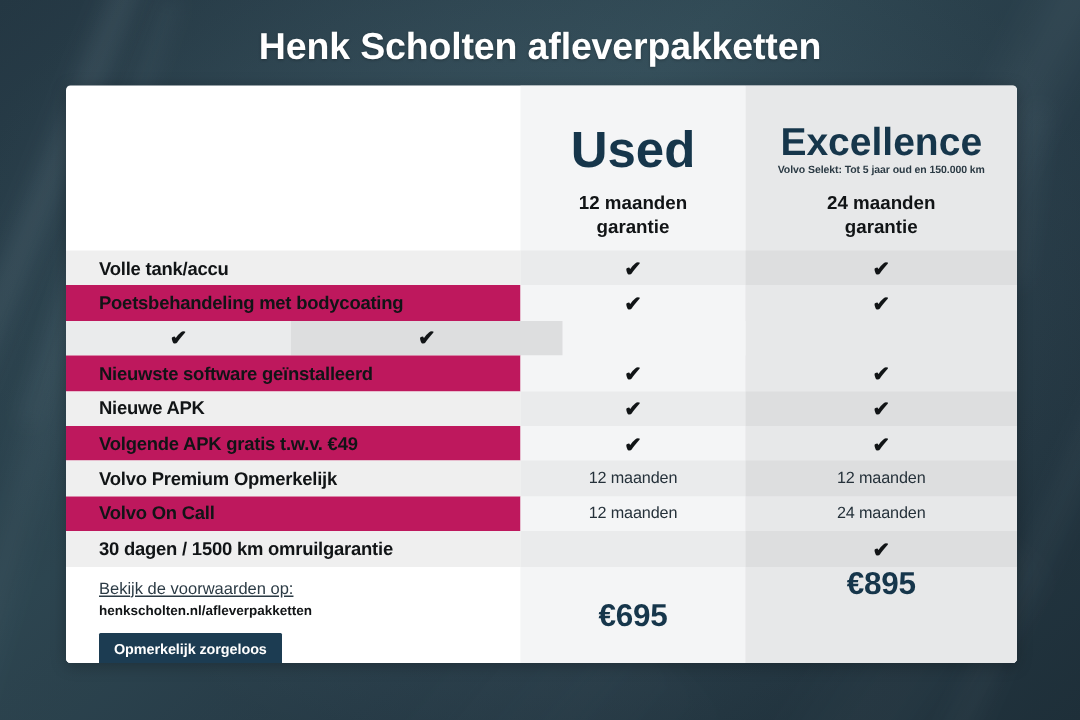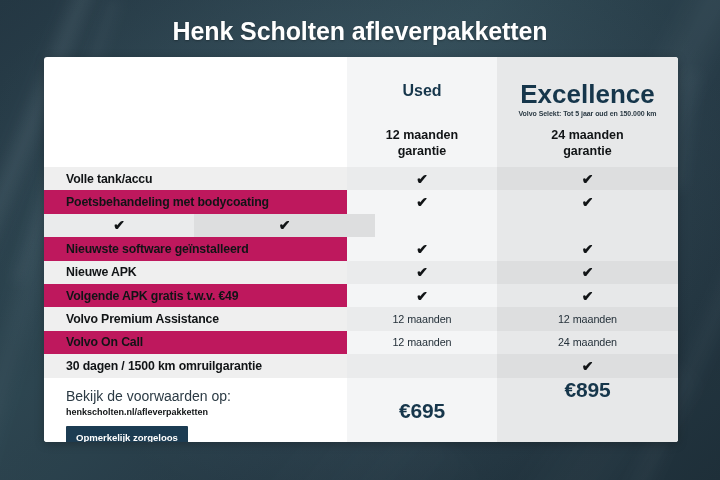--- a/index.html
+++ b/index.html
@@ -82,21 +82,21 @@
   .th.used  { width:150px; }
   .th.excel { width:181px; }
 
   .plan-name {
     position:absolute; left:0; right:0;
     text-align:center;
     color:#16364b;
     font-weight:bold;
     line-height:1;
   }
-  .th.used  .plan-name { top:26px; font-size:16px; }
+  .th.used  .plan-name { top:26px; font-size:34px; }
   .th.excel .plan-name { top:24px; font-size:26px; }
 
   .plan-sub {
     position:absolute; top:53px; left:2px; right:2px;
     text-align:center;
     color:#2b3a44;
     font-size:7px;
     font-weight:bold;
     letter-spacing:-0.05px;
   }
@@ -156,22 +156,23 @@
     display:flex;
     height:66px;
   }
   .tf { position:relative; height:100%; }
   .tf.feat  { width:303px; background:#ffffff; padding-left:22px; padding-top:8px; }
   .tf.used  { width:150px; background:#f4f5f6; display:flex; align-items:center; justify-content:center;text-align:center; }
   .tf.excel { width:181px; background:#e7e8e9; display:flex; align-items:flex-start; justify-content:center; }
 
   .terms-line1 {
     color:#2b3a44;
-    font-size:14px;
+    font-size:11px;
     line-height:1.45;
+    text-decoration:underline;
   }
   .terms-line2 {
     color:#111416;
     font-size:9px;
     font-weight:bold;
     line-height:1.45;
     margin-bottom:7px;
   }
   .cta {
     display:inline-block;
@@ -298,21 +299,21 @@
           </div>
           <div class="cell used">
             <span class="tick">✔</span>
           </div>
           <div class="cell excel">
             <span class="tick">✔</span>
           </div>
         </div>
         <div class="row odd">
           <div class="cell feat">
-            <span class="feat-label">Volvo Premium Assistance</span>
+            <span class="feat-label">Volvo Premium Opmerkelijk</span>
           </div>
           <div class="cell used">
             <span class="dur">12 maanden</span>
           </div>
           <div class="cell excel">
             <span class="dur">12 maanden</span>
           </div>
         </div>
         <div class="row even">
           <div class="cell feat">

